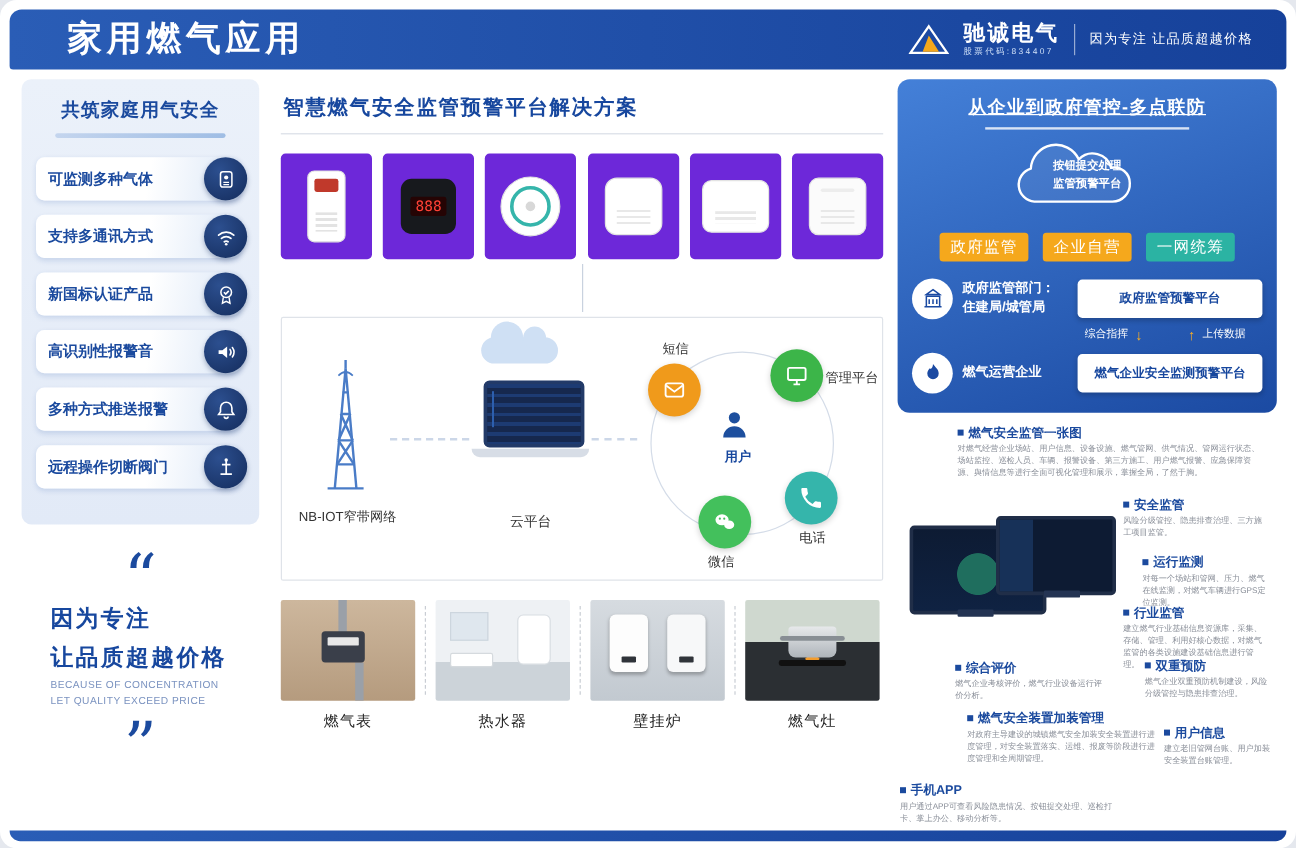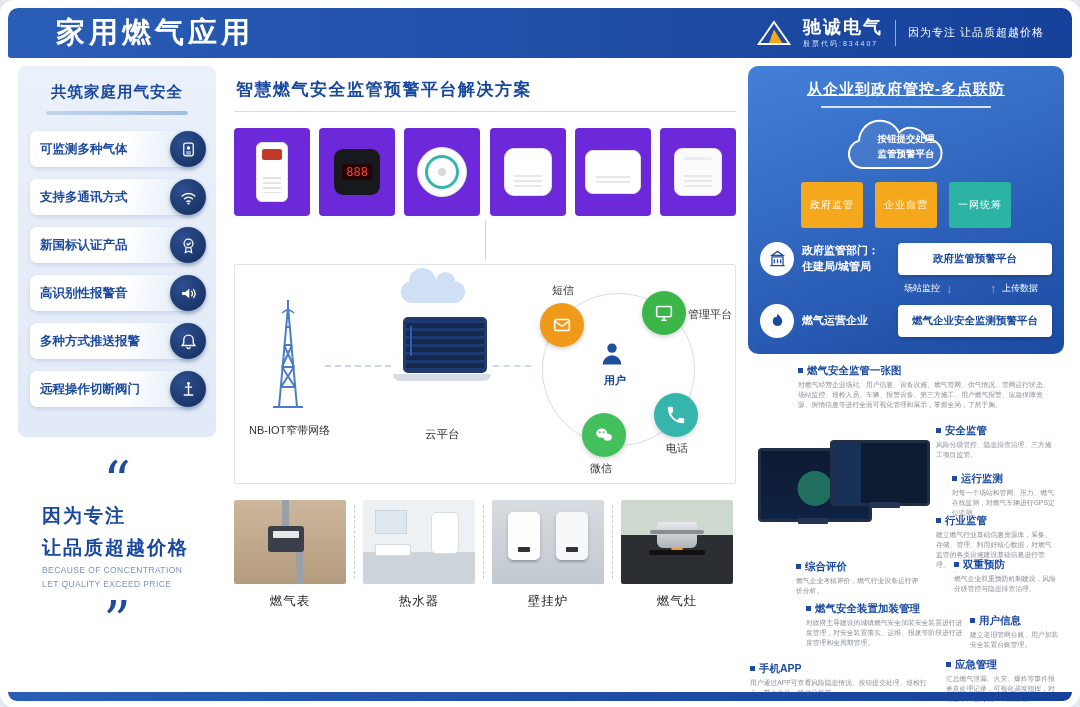--- a/index.html
+++ b/index.html
@@ -120,21 +120,21 @@
 
   
   .right{position:absolute;left:748px;top:66px;width:316px;}
   .right-blue{background:linear-gradient(160deg,#4480d8,#1b4aa2);border-radius:10px;padding:14px 12px 16px;}
   .right-title{color:#fff;text-align:center;font-size:15px;font-weight:bold;letter-spacing:1px;text-decoration:underline;}
   .right-title-line{width:170px;height:1.5px;background:rgba(255,255,255,.8);margin:7px auto 2px;}
   .r-cloud{position:relative;width:160px;height:62px;margin:8px auto 4px;}
   .r-cloud svg{position:absolute;inset:0;}
   .r-cloud-text{position:absolute;inset:0;display:flex;flex-direction:column;align-items:center;justify-content:center;color:#fff;font-size:9.5px;line-height:1.5;font-weight:bold;}
   .tags{display:flex;justify-content:center;gap:12px;margin:4px 0 14px;}
-  .tag{font-size:10px;color:#fff;padding:16px 9px;border-radius:3px;letter-spacing:1px;}
+  .tag{font-size:13px;color:#fff;padding:3px 9px;border-radius:3px;letter-spacing:1px;margin-top:12px;}
   .tag.t0,.tag.t1{background:#f5a81c;}
   .tag.t2{background:#2bb3a3;}
   .r-row{display:flex;align-items:center;gap:8px;margin-top:8px;}
   .r-icon{width:34px;height:34px;border-radius:50%;background:#fff;display:flex;align-items:center;justify-content:center;flex-shrink:0;}
   .r-icon svg{width:19px;height:19px;}
   .r-who{color:#fff;font-size:11px;font-weight:bold;line-height:1.4;width:88px;}
   .r-box{background:#fff;color:#17479e;font-size:10.5px;font-weight:bold;padding:9px 6px;border-radius:4px;text-align:center;flex:1;box-shadow:0 2px 4px rgba(0,0,0,.2);}
   .r-flow{display:flex;justify-content:flex-end;align-items:center;gap:6px;margin:6px 14px 0 0;color:#fff;font-size:9px;}
   .r-flow .arrow{color:#ffb020;font-size:12px;font-weight:bold;}
   .r-flow .gap{width:26px;}
@@ -408,21 +408,21 @@
             </svg>
         </span>
         <span class="r-who">
           <span>政府监管部门：</span><br>
           <span>住建局/城管局</span>
         </span>
         <span class="r-box">政府监管预警平台</span>
       </div>
 
       <div class="r-flow">
-        <span>场站监控</span>
+        <span>综合指挥</span>
         <span class="arrow">↓</span>
         <span class="gap"></span>
         <span class="arrow">↑</span>
         <span>上传数据</span>
       </div>
 
       <div class="r-row">
         <span class="r-icon">
           <svg viewBox="0 0 24 24" fill="#1b4aa2">
               <path d="M12 3c2 3 6 5.5 6 10a6 6 0 0 1-12 0c0-2.2 1.1-4.2 2.6-5.7C9.2 9.3 12 7 12 3z"></path>
@@ -471,21 +471,17 @@
         <p>燃气企业双重预防机制建设，风险分级管控与隐患排查治理。</p>
       </div>
       <div class="feat" style="left:222px;top:252px;width:92px;">
         <h4>用户信息</h4>
         <p>建立老旧管网台账、用户加装安全装置台账管理。</p>
       </div>
       <div class="feat" style="left:2px;top:300px;width:182px;">
         <h4>手机APP</h4>
         <p>用户通过APP可查看风险隐患情况、按钮提交处理、巡检打卡、掌上办公、移动分析等。</p>
       </div>
-      <div class="feat" style="left:198px;top:296px;width:112px;">
-        <h4>应急管理</h4>
-        <p>汇总燃气泄漏、火灾、爆炸等事件报表及处理记录，可视化调度指挥，对应急事件进行统一调度管理。</p>
-      </div>
     </div>
   </div>
 
   <div class="bottom-bar"></div>
 </div>
 
 </body></html>

